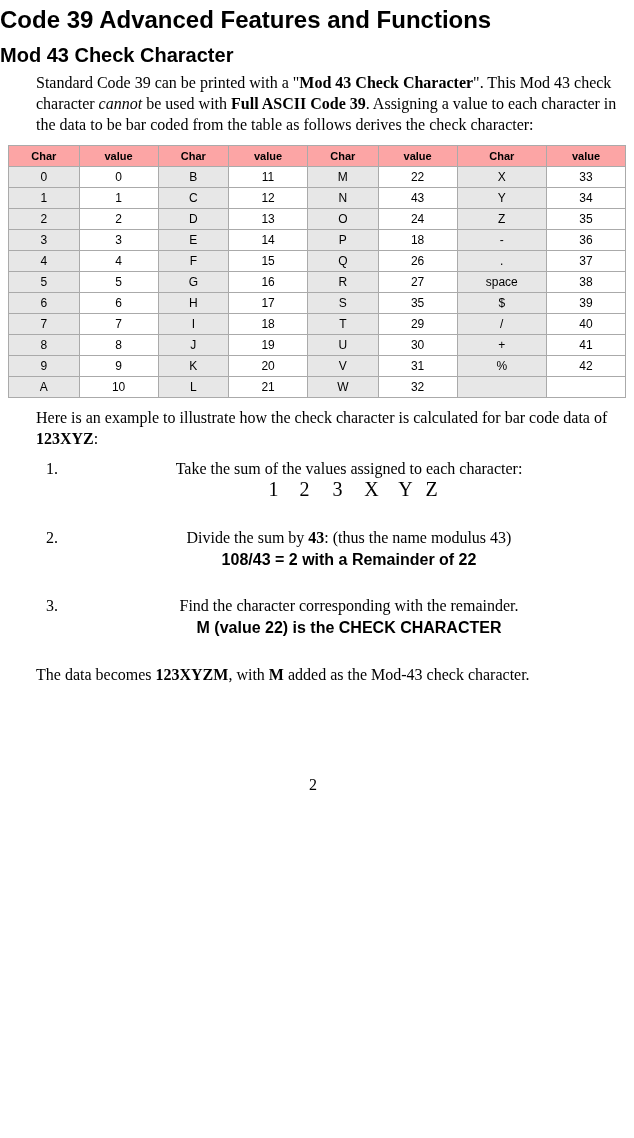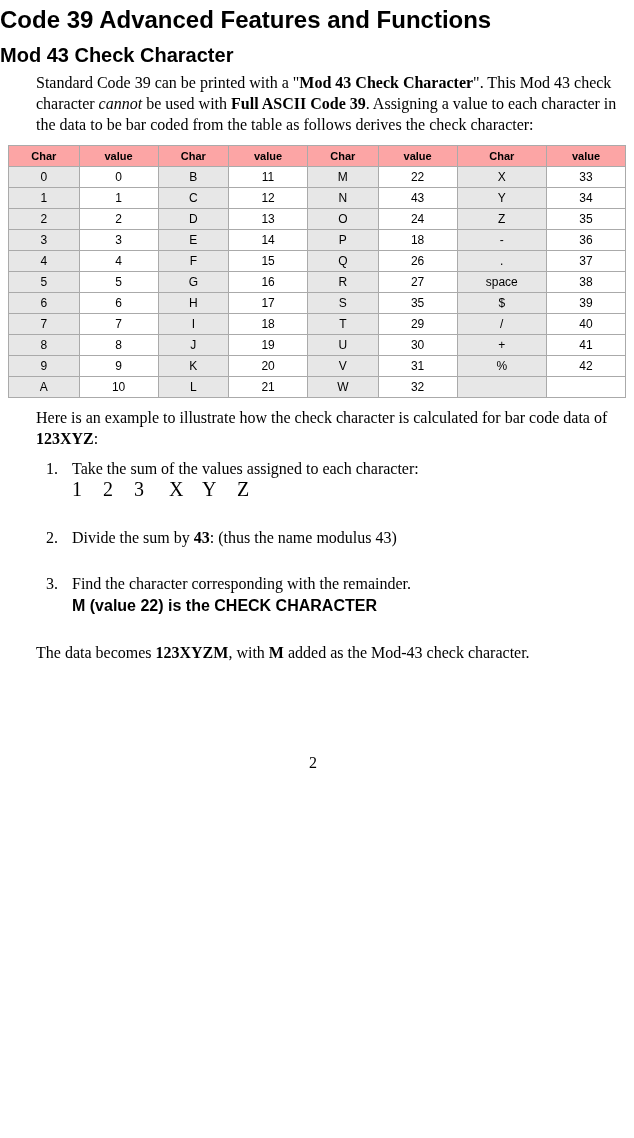--- a/index.html
+++ b/index.html
@@ -54,20 +54,21 @@
   }
   .caption {
     text-align: center;
     font-weight: bold;
     font-size: 17px;
     margin: 6px 0 10px 0;
   }
   ol {
     margin: 0 0 0 0;
     padding-left: 26px;
+    text-align: center;
   }
   ol > li {
     margin-bottom: 28px;
     padding-left: 10px;
   }
   .sans-bold {
     font-family: Arial, Helvetica, sans-serif;
     font-weight: bold;
     font-size: 16px;
     margin: 4px 0 2px 0;
@@ -240,20 +241,21 @@
         <span style="width:26px">1</span>
         <span style="width:26px">2</span>
         <span style="width:30px">3</span>
         <span style="width:28px">X</span>
         <span style="width:30px">Y</span>
         <span>Z</span>
       </div>
     </li>
     <li>
       <span>Divide the sum by </span><b>43</b><span>: (thus the name modulus 43)</span>
+      <div class="sans-bold">108/43 = 2 with a Remainder of 22</div>
     </li>
     <li>
       <span>Find the character corresponding with the remainder.</span>
       <div class="sans-bold">M (value 22) is the CHECK CHARACTER</div>
     </li>
   </ol>
 
   <p>
     <span>The data becomes </span><b>123XYZM</b><span>, with </span><b>M</b><span> added as the Mod-43 check character.</span>
   </p>

